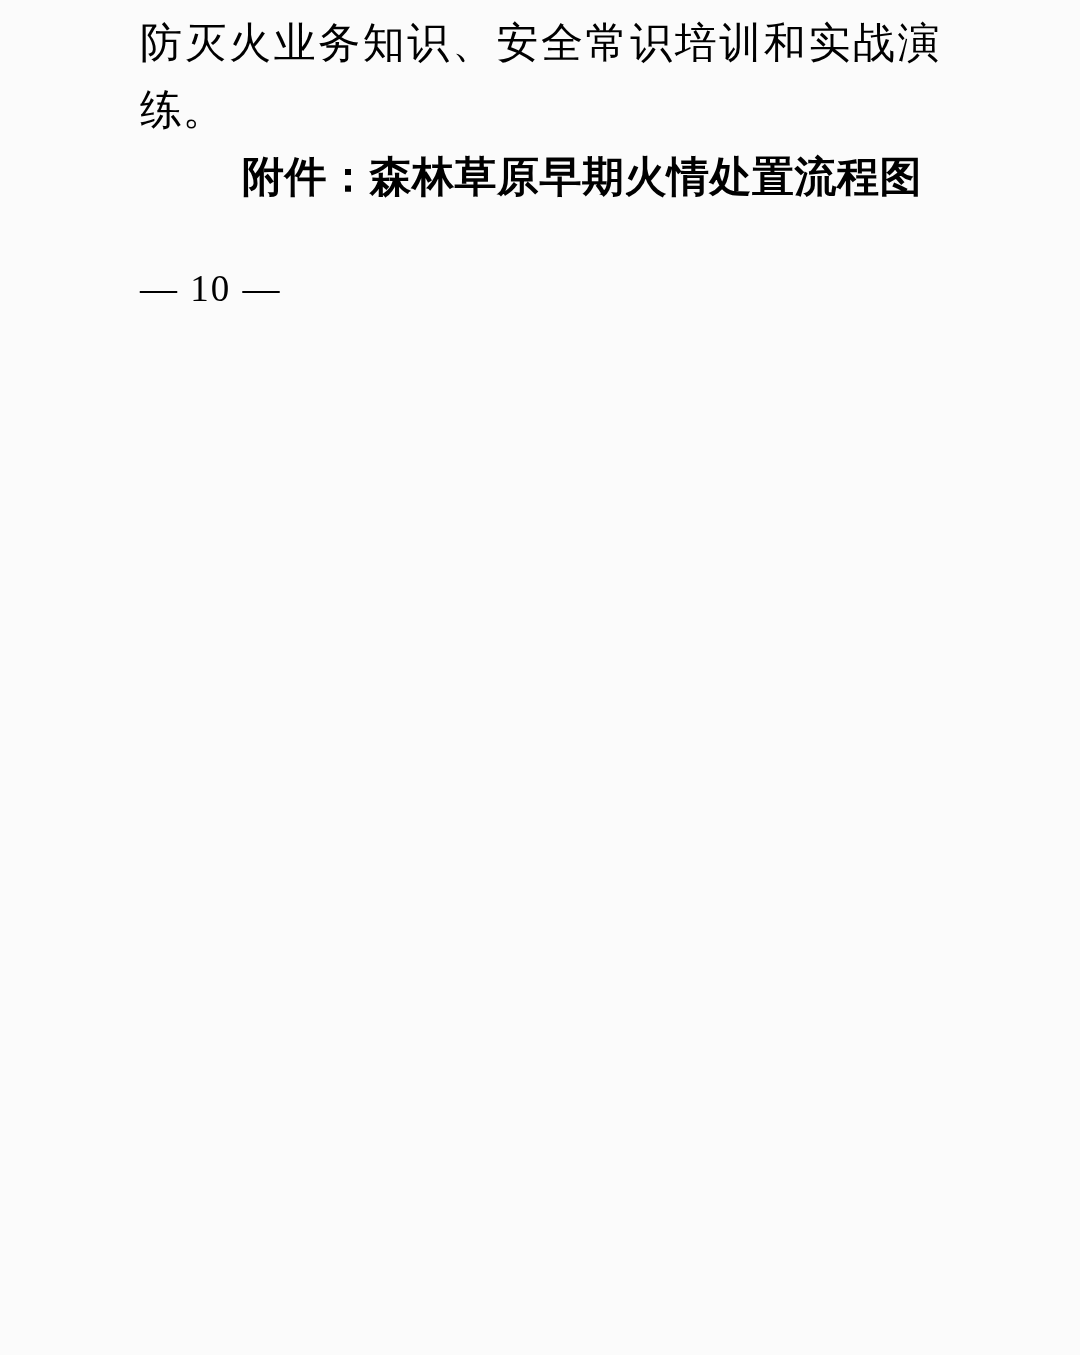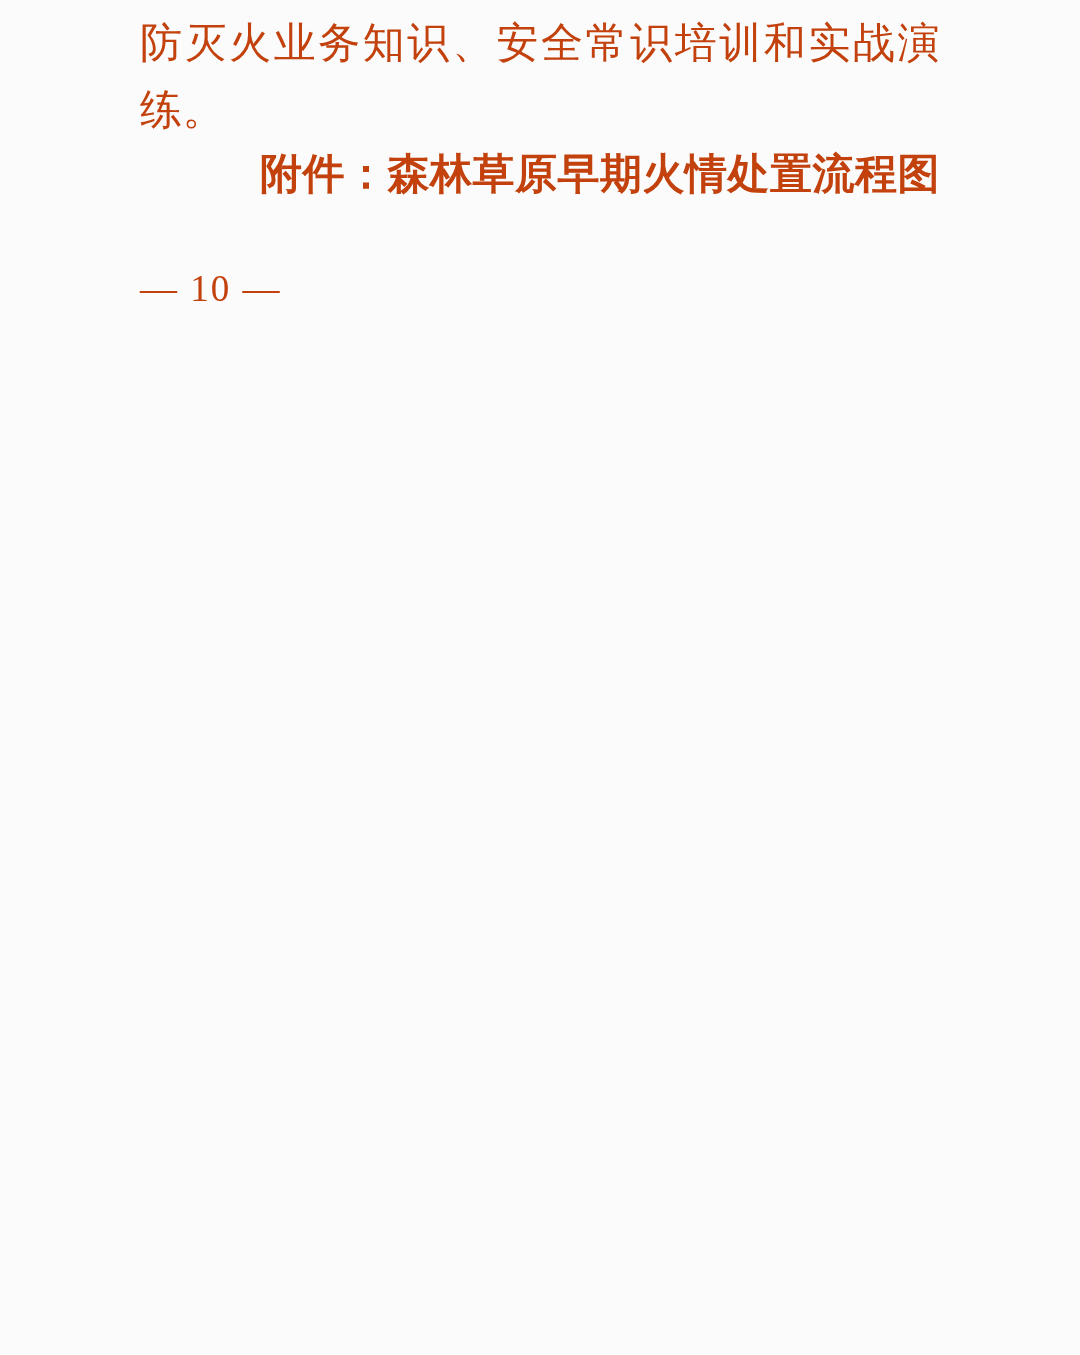--- a/index.html
+++ b/index.html
@@ -29,33 +29,32 @@
     text-justify: inter-ideograph;
     text-indent: 2em;
     word-break: break-all;
     letter-spacing: 0.5px;
   }
   .para.no-indent {
     text-indent: 0;
   }
   .para.attachment {
     font-weight: 700;
-    text-align: right;
-    font-family: Liberation Mono, monospace;
+    text-align: center;
   }
   .footer {
     margin-top: 58px;
     font-size: 37px;
     line-height: 40px;
     letter-spacing: 2px;
     text-align: left;
   }
 </style>
 </head>
 <body style="background: rgb(251, 251, 251);">
 
-<div class="page" style="color: #c2410c;">
+<div class="page" style="color: #000000;">
   <div class="body-text">
     <p class="para no-indent">防灭火业务知识、安全常识培训和实战演练。</p>
     <p class="para attachment">附件：森林草原早期火情处置流程图</p>
   </div>
   <div class="footer">— 10 —</div>
 </div>
 
 </body></html>

